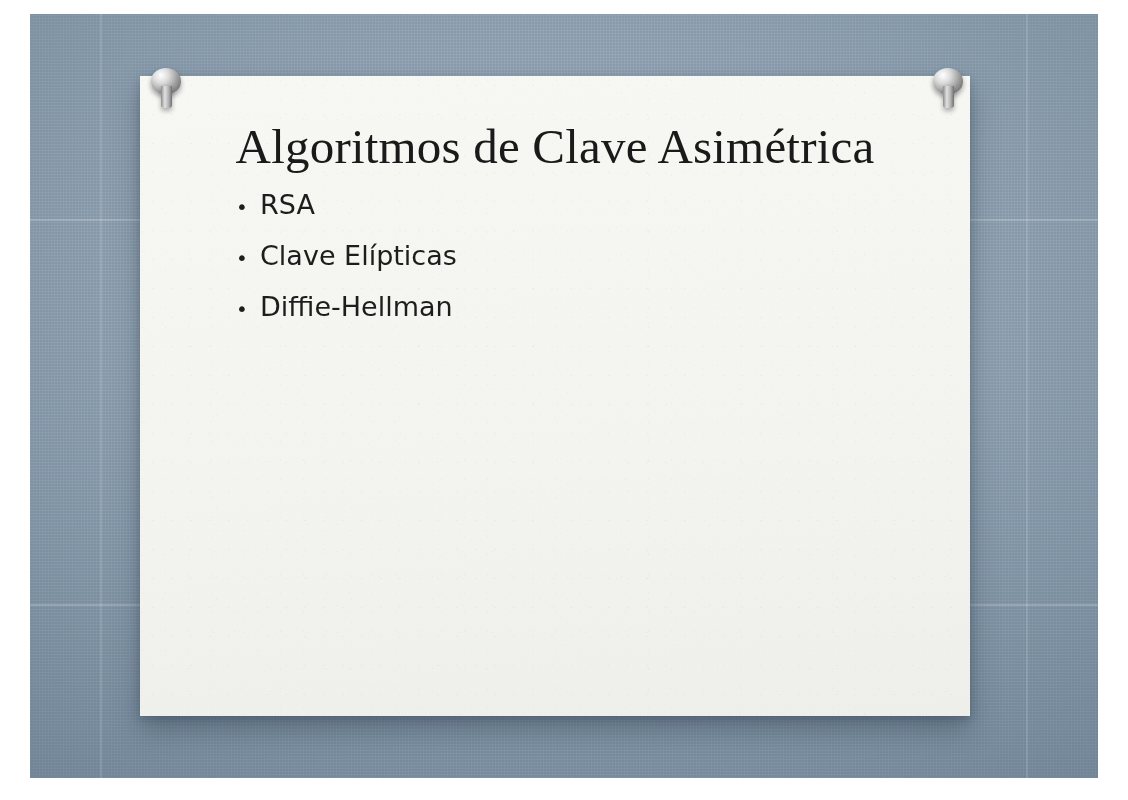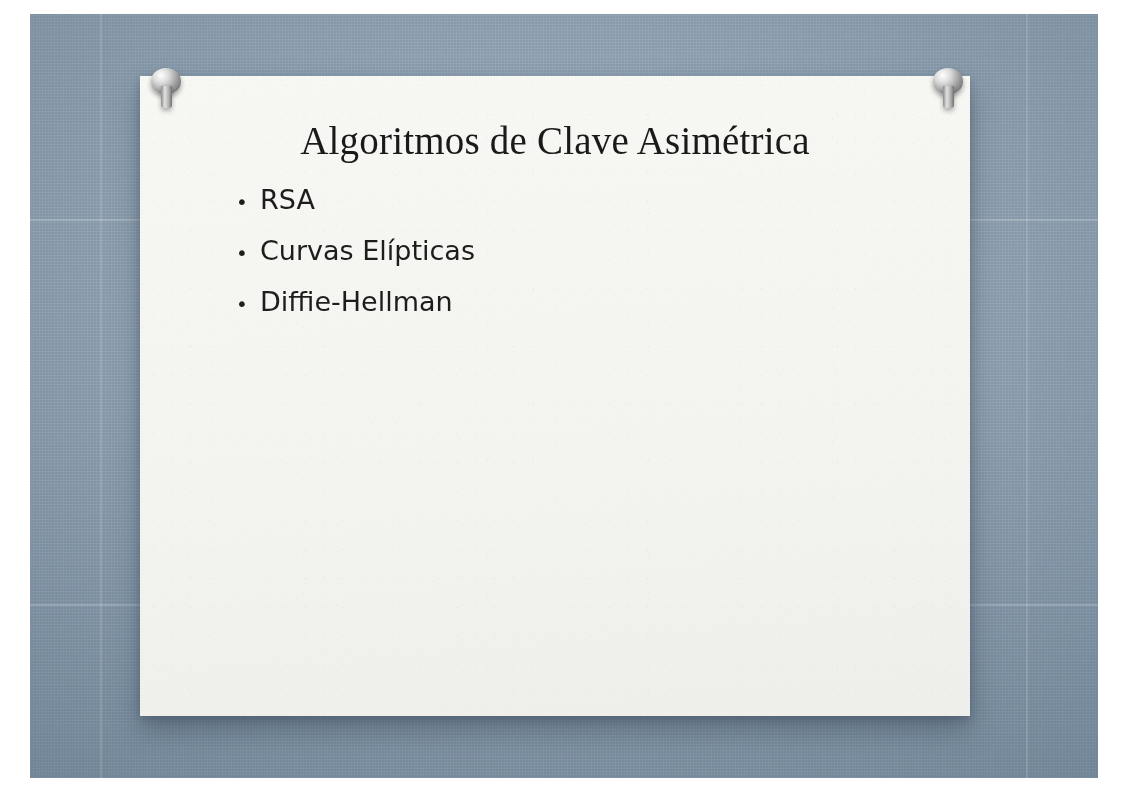--- a/index.html
+++ b/index.html
@@ -94,25 +94,25 @@
     left: 13px; top: 20px;
     width: 11px; height: 22px;
     background: linear-gradient(90deg, #8d8d8d 0%, #e2e2e2 35%, #b0b0b0 70%, #707070 100%);
     border-radius: 0 0 3px 3px;
     box-shadow: 0 3px 5px rgba(0,0,0,0.3);
   }
 
   
   .slide-title {
     font-family: "Liberation Serif", serif;
-    font-size: 39px;
+    font-size: 49px;
     line-height: 1.18;
     text-align: center;
     color: #1a1a1a;
-    margin: 6px 0 20px 0;
+    margin: 6px 0 13px 0;
     font-weight: 400;
     letter-spacing: 0.2px;
   }
 
   
   .bullet-list {
     list-style: none;
     margin: 0;
     padding: 0 0 0 52px;
   }
@@ -148,21 +148,21 @@
     <div class="paper">
       <h1 class="slide-title">Algoritmos de Clave Asimétrica</h1>
 
       <ul class="bullet-list">
         <li class="bullet-item">
           <span class="bullet-mark">•</span>
           <span class="bullet-text">RSA</span>
         </li>
         <li class="bullet-item">
           <span class="bullet-mark">•</span>
-          <span class="bullet-text">Curvas Elípticas</span>
+          <span class="bullet-text">Clave Elípticas</span>
         </li>
         <li class="bullet-item">
           <span class="bullet-mark">•</span>
           <span class="bullet-text">Diffie-Hellman</span>
         </li>
       </ul>
     </div>
 
     <div class="pin pin-left">
       <div class="cap"></div>

